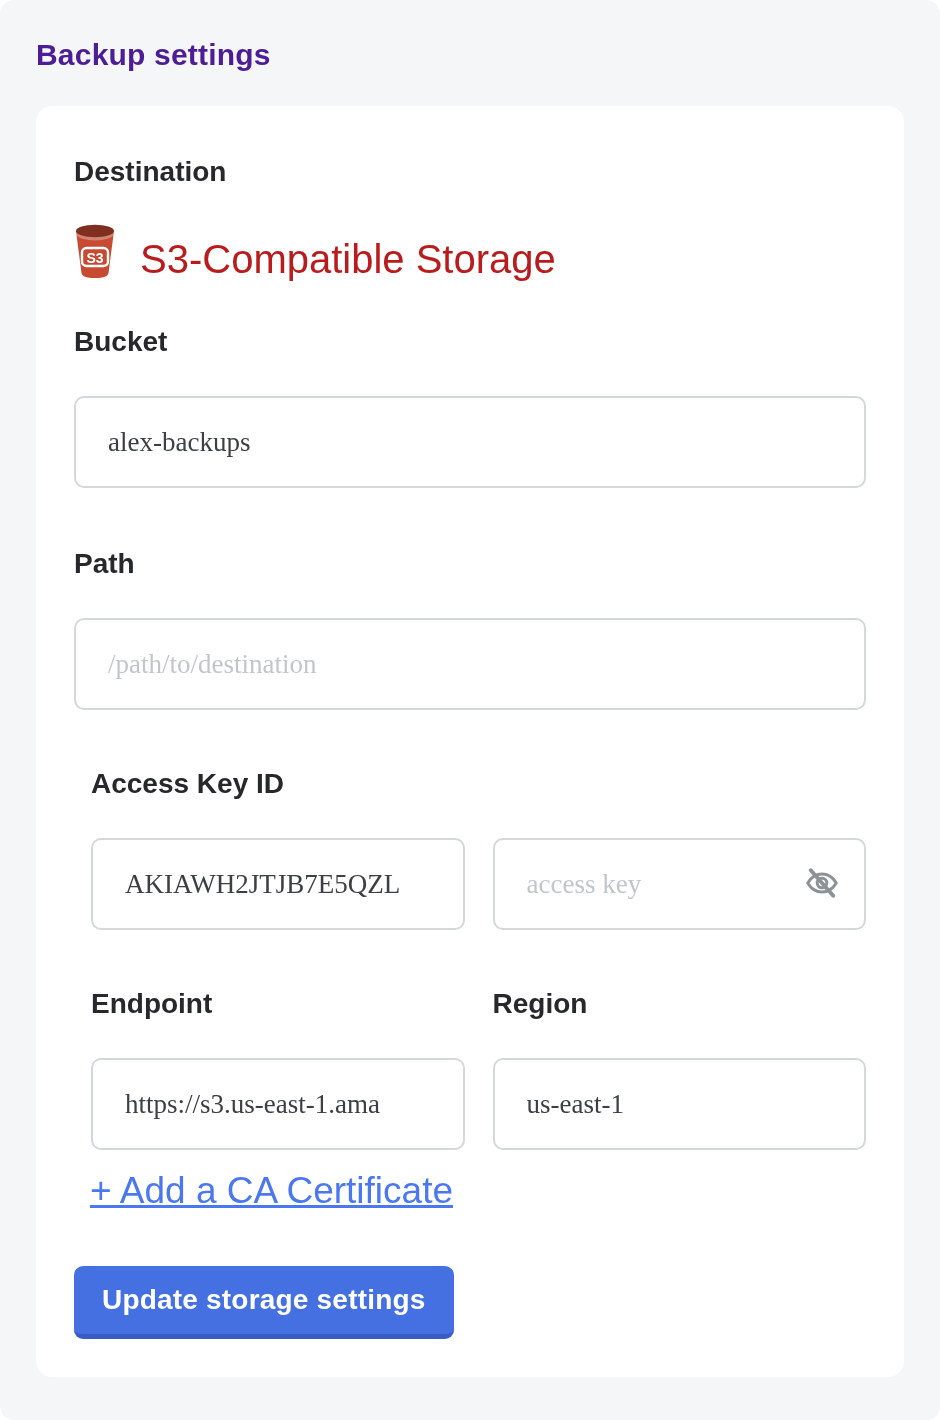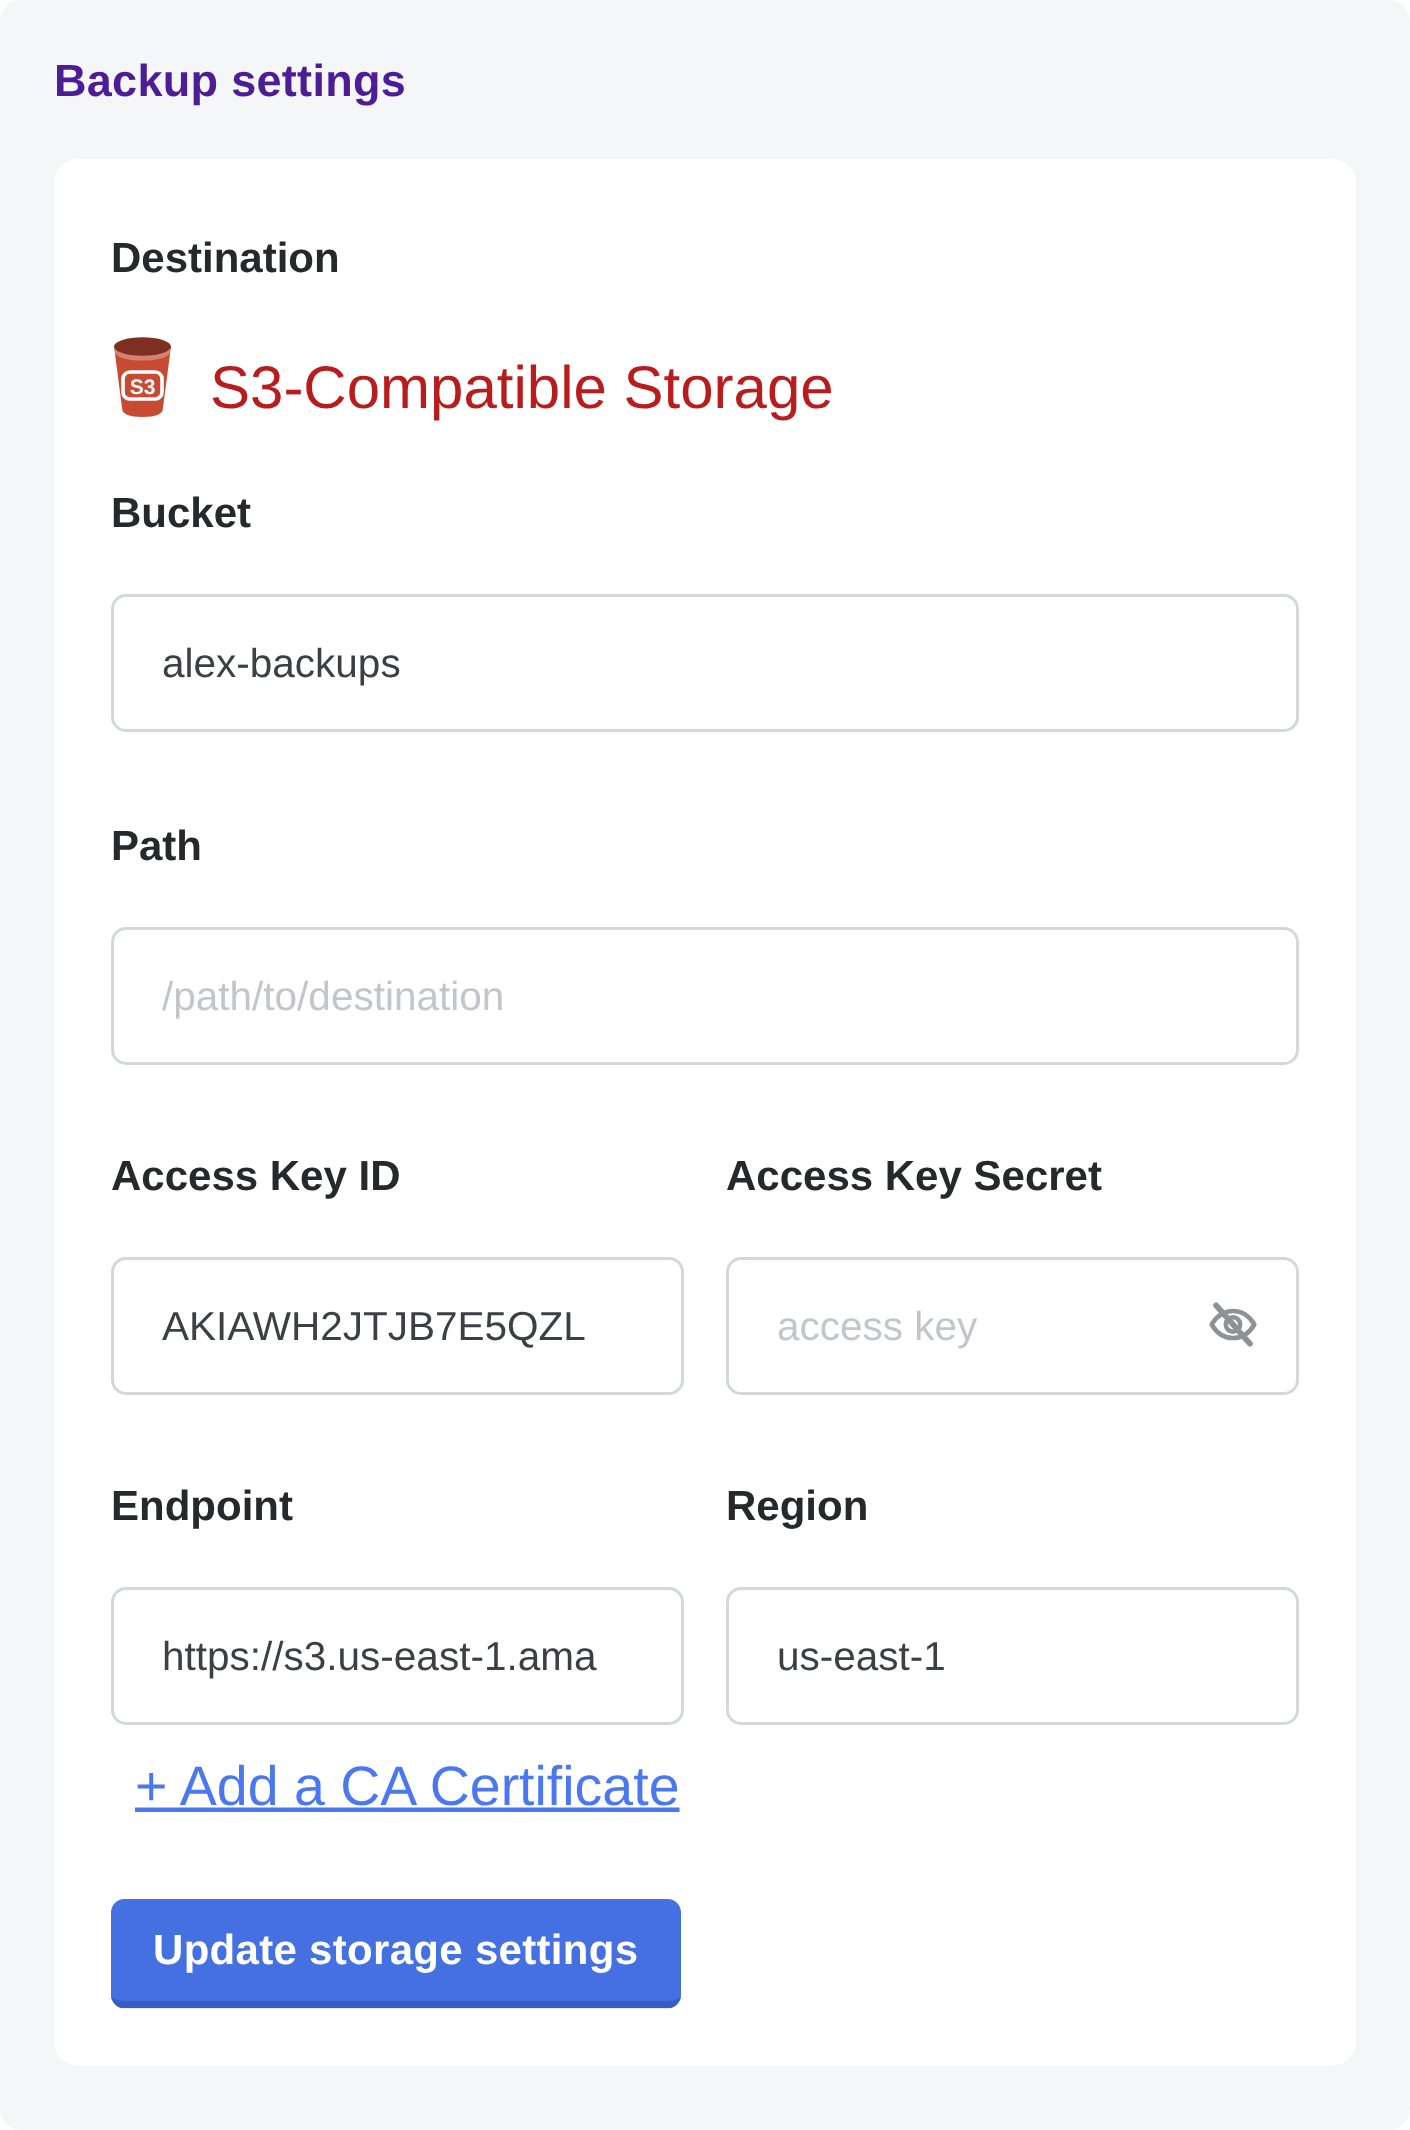--- a/index.html
+++ b/index.html
@@ -55,34 +55,35 @@
   .field-label { margin-bottom: 36px; }
 
   .text-input {
     display: block;
     width: 100%;
     height: 92px;
     border: 2px solid #d4d7dc;
     border-radius: 10px;
     background: #ffffff;
     padding: 0 32px;
-    font-family: Liberation Sans, sans-serif;
+    font-family: Liberation Serif, serif;
     font-size: 27px;
     color: #3c3f44;
     outline: none;
   }
   .text-input::placeholder { color: #c2c6cc; opacity: 1; }
 
   .mb-gap { margin-bottom: 56px; }
   .mb-gap-lg { margin-bottom: 58px; }
 
   .two-col {
     display: grid;
     grid-template-columns: 1fr 1fr;
     column-gap: 28px;
+    margin-left: 17px;
   }
   .two-col.labels { margin-bottom: 36px; }
   .two-col.inputs { margin-bottom: 56px; }
   .two-col.inputs-last { margin-bottom: 20px; }
 
   .input-wrap { position: relative; }
   .input-wrap .text-input { width: 100%; }
   .input-wrap.with-icon .text-input { padding-right: 58px; }
 
   .eye-toggle {
@@ -151,21 +152,20 @@
     </div>
 
     <div class="section-label field-label">Bucket</div>
     <input class="text-input mb-gap-lg" type="text" value="alex-backups" style="">
 
     <div class="section-label field-label">Path</div>
     <input class="text-input mb-gap" type="text" placeholder="/path/to/destination" style="">
 
     <div class="two-col labels">
       <div class="section-label">Access Key ID</div>
-      <div class="section-label">Access Key Secret</div>
     </div>
 
     <div class="two-col inputs">
       <div class="input-wrap">
         <input class="text-input" type="text" value="AKIAWH2JTJB7E5QZL" style="">
       </div>
       <div class="input-wrap with-icon">
         <input class="text-input" type="password" placeholder="access key" style="">
         <button class="eye-toggle">
           <span>

